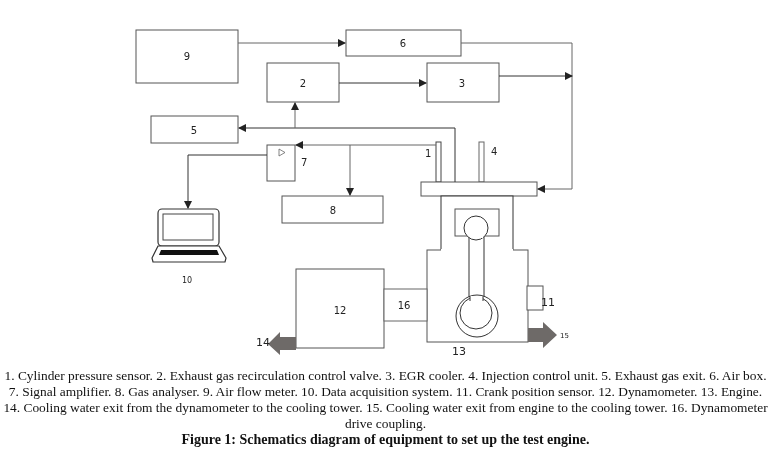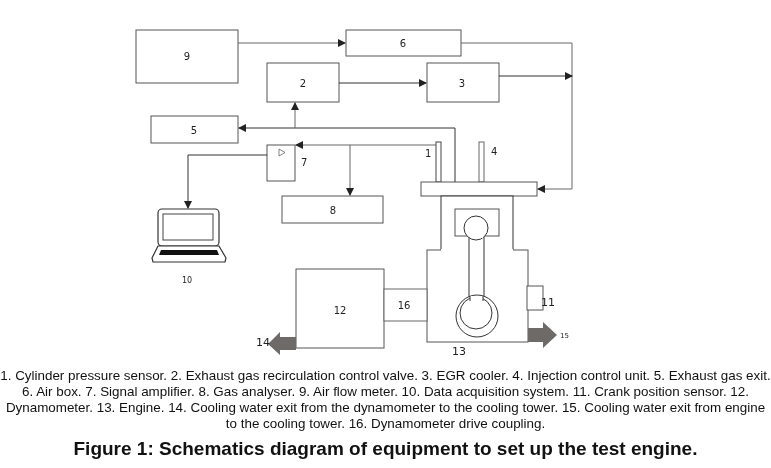--- a/index.html
+++ b/index.html
@@ -3,22 +3,22 @@
 <meta charset="utf-8">
 <style>
   html, body { margin:0; padding:0; background:#ffffff; }
   body { width:771px; height:468px; position:relative; overflow:hidden; font-family:"DejaVu Sans", sans-serif; }
   #diagram { position:absolute; left:0; top:0; }
   .lbl { font-family:"DejaVu Sans", sans-serif; font-size:10px; fill:#222; }
   .box { fill:#fff; stroke:#555; stroke-width:1; }
   .wire { stroke:#666; stroke-width:1; fill:none; }
   .wire2 { stroke:#333; stroke-width:1; fill:none; }
   .caption { position:absolute; left:0; width:771px; top:368px; text-align:center;
-    font-family:Liberation Sans, sans-serif; font-size:13.4px; line-height:16px; color:#111; }
-  .caption .t { display:block; font-weight:bold; font-size:19px; margin-top:9px; }
+    font-family:Liberation Serif, serif; font-size:13.4px; line-height:16px; color:#111; }
+  .caption .t { display:block; font-weight:bold; font-size:14px; margin-top:0px; }
 </style>
 </head>
 <body>
 
 <svg id="diagram" width="771" height="365" viewBox="0 0 771 365">
   <defs>
     <marker id="ah" markerWidth="8" markerHeight="8" refX="7" refY="4" orient="auto" markerUnits="userSpaceOnUse">
       <path d="M0,0 L8,4 L0,8 z" fill="#222"></path>
     </marker>
   </defs>

